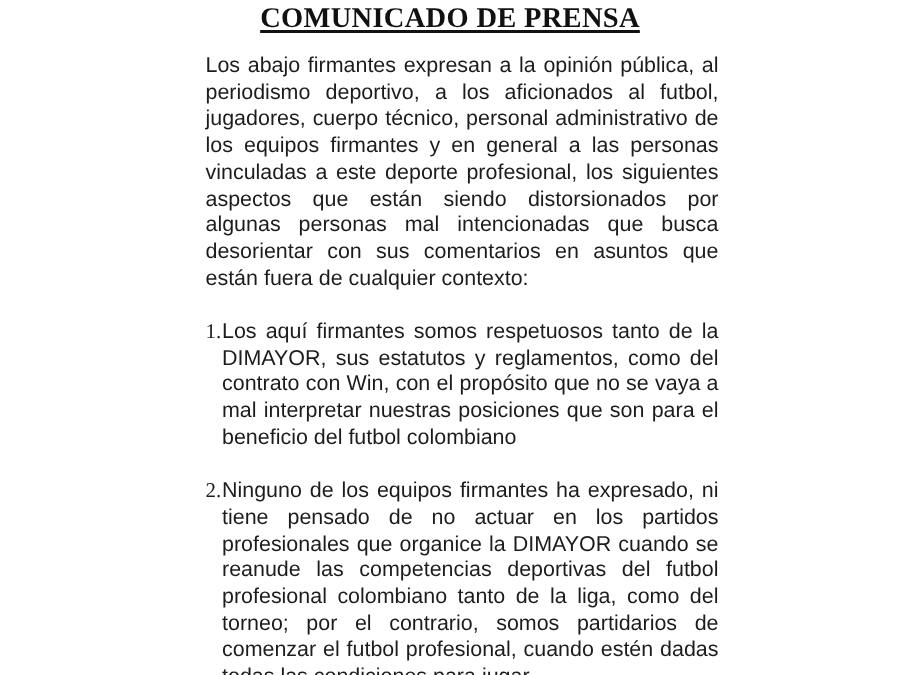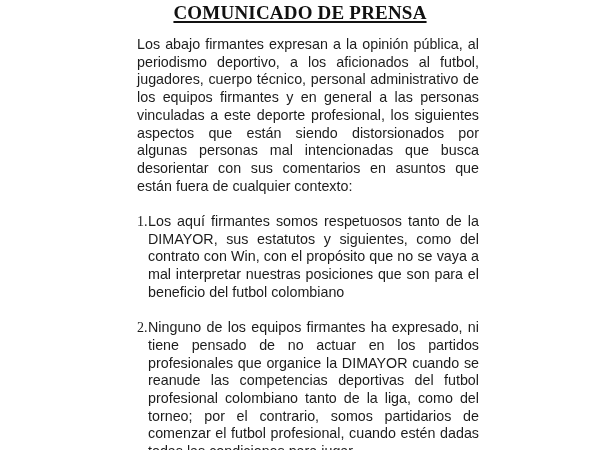--- a/index.html
+++ b/index.html
@@ -74,20 +74,20 @@
 <div class="title">
   <span>COMUNICADO DE PRENSA</span>
 </div>
 
 <div class="body-text">
   <p class="para">Los abajo firmantes expresan a la opinión pública, al periodismo deportivo, a los aficionados al futbol, jugadores, cuerpo técnico, personal administrativo de los equipos firmantes y en general a las personas vinculadas a este deporte profesional, los siguientes aspectos que están siendo distorsionados por algunas personas mal intencionadas que busca desorientar con sus comentarios en asuntos que están fuera de cualquier contexto:</p>
 
   <ol class="list">
     <li class="list-item">
       <span class="list-num">1.</span>
-      <span class="item-text">Los aquí firmantes somos respetuosos tanto de la DIMAYOR, sus estatutos y siguientes, como del contrato con Win, con el propósito que no se vaya a mal interpretar nuestras posiciones que son para el beneficio del futbol colombiano</span>
+      <span class="item-text">Los aquí firmantes somos respetuosos tanto de la DIMAYOR, sus estatutos y reglamentos, como del contrato con Win, con el propósito que no se vaya a mal interpretar nuestras posiciones que son para el beneficio del futbol colombiano</span>
     </li>
     <li class="list-item">
       <span class="list-num">2.</span>
       <span class="item-text">Ninguno de los equipos firmantes ha expresado, ni tiene pensado de no actuar en los partidos profesionales que organice la DIMAYOR cuando se reanude las competencias deportivas del futbol profesional colombiano tanto de la liga, como del torneo; por el contrario, somos partidarios de comenzar el futbol profesional, cuando estén dadas todas las condiciones para jugar.</span>
     </li>
   </ol>
 </div>
 
 </body></html>

